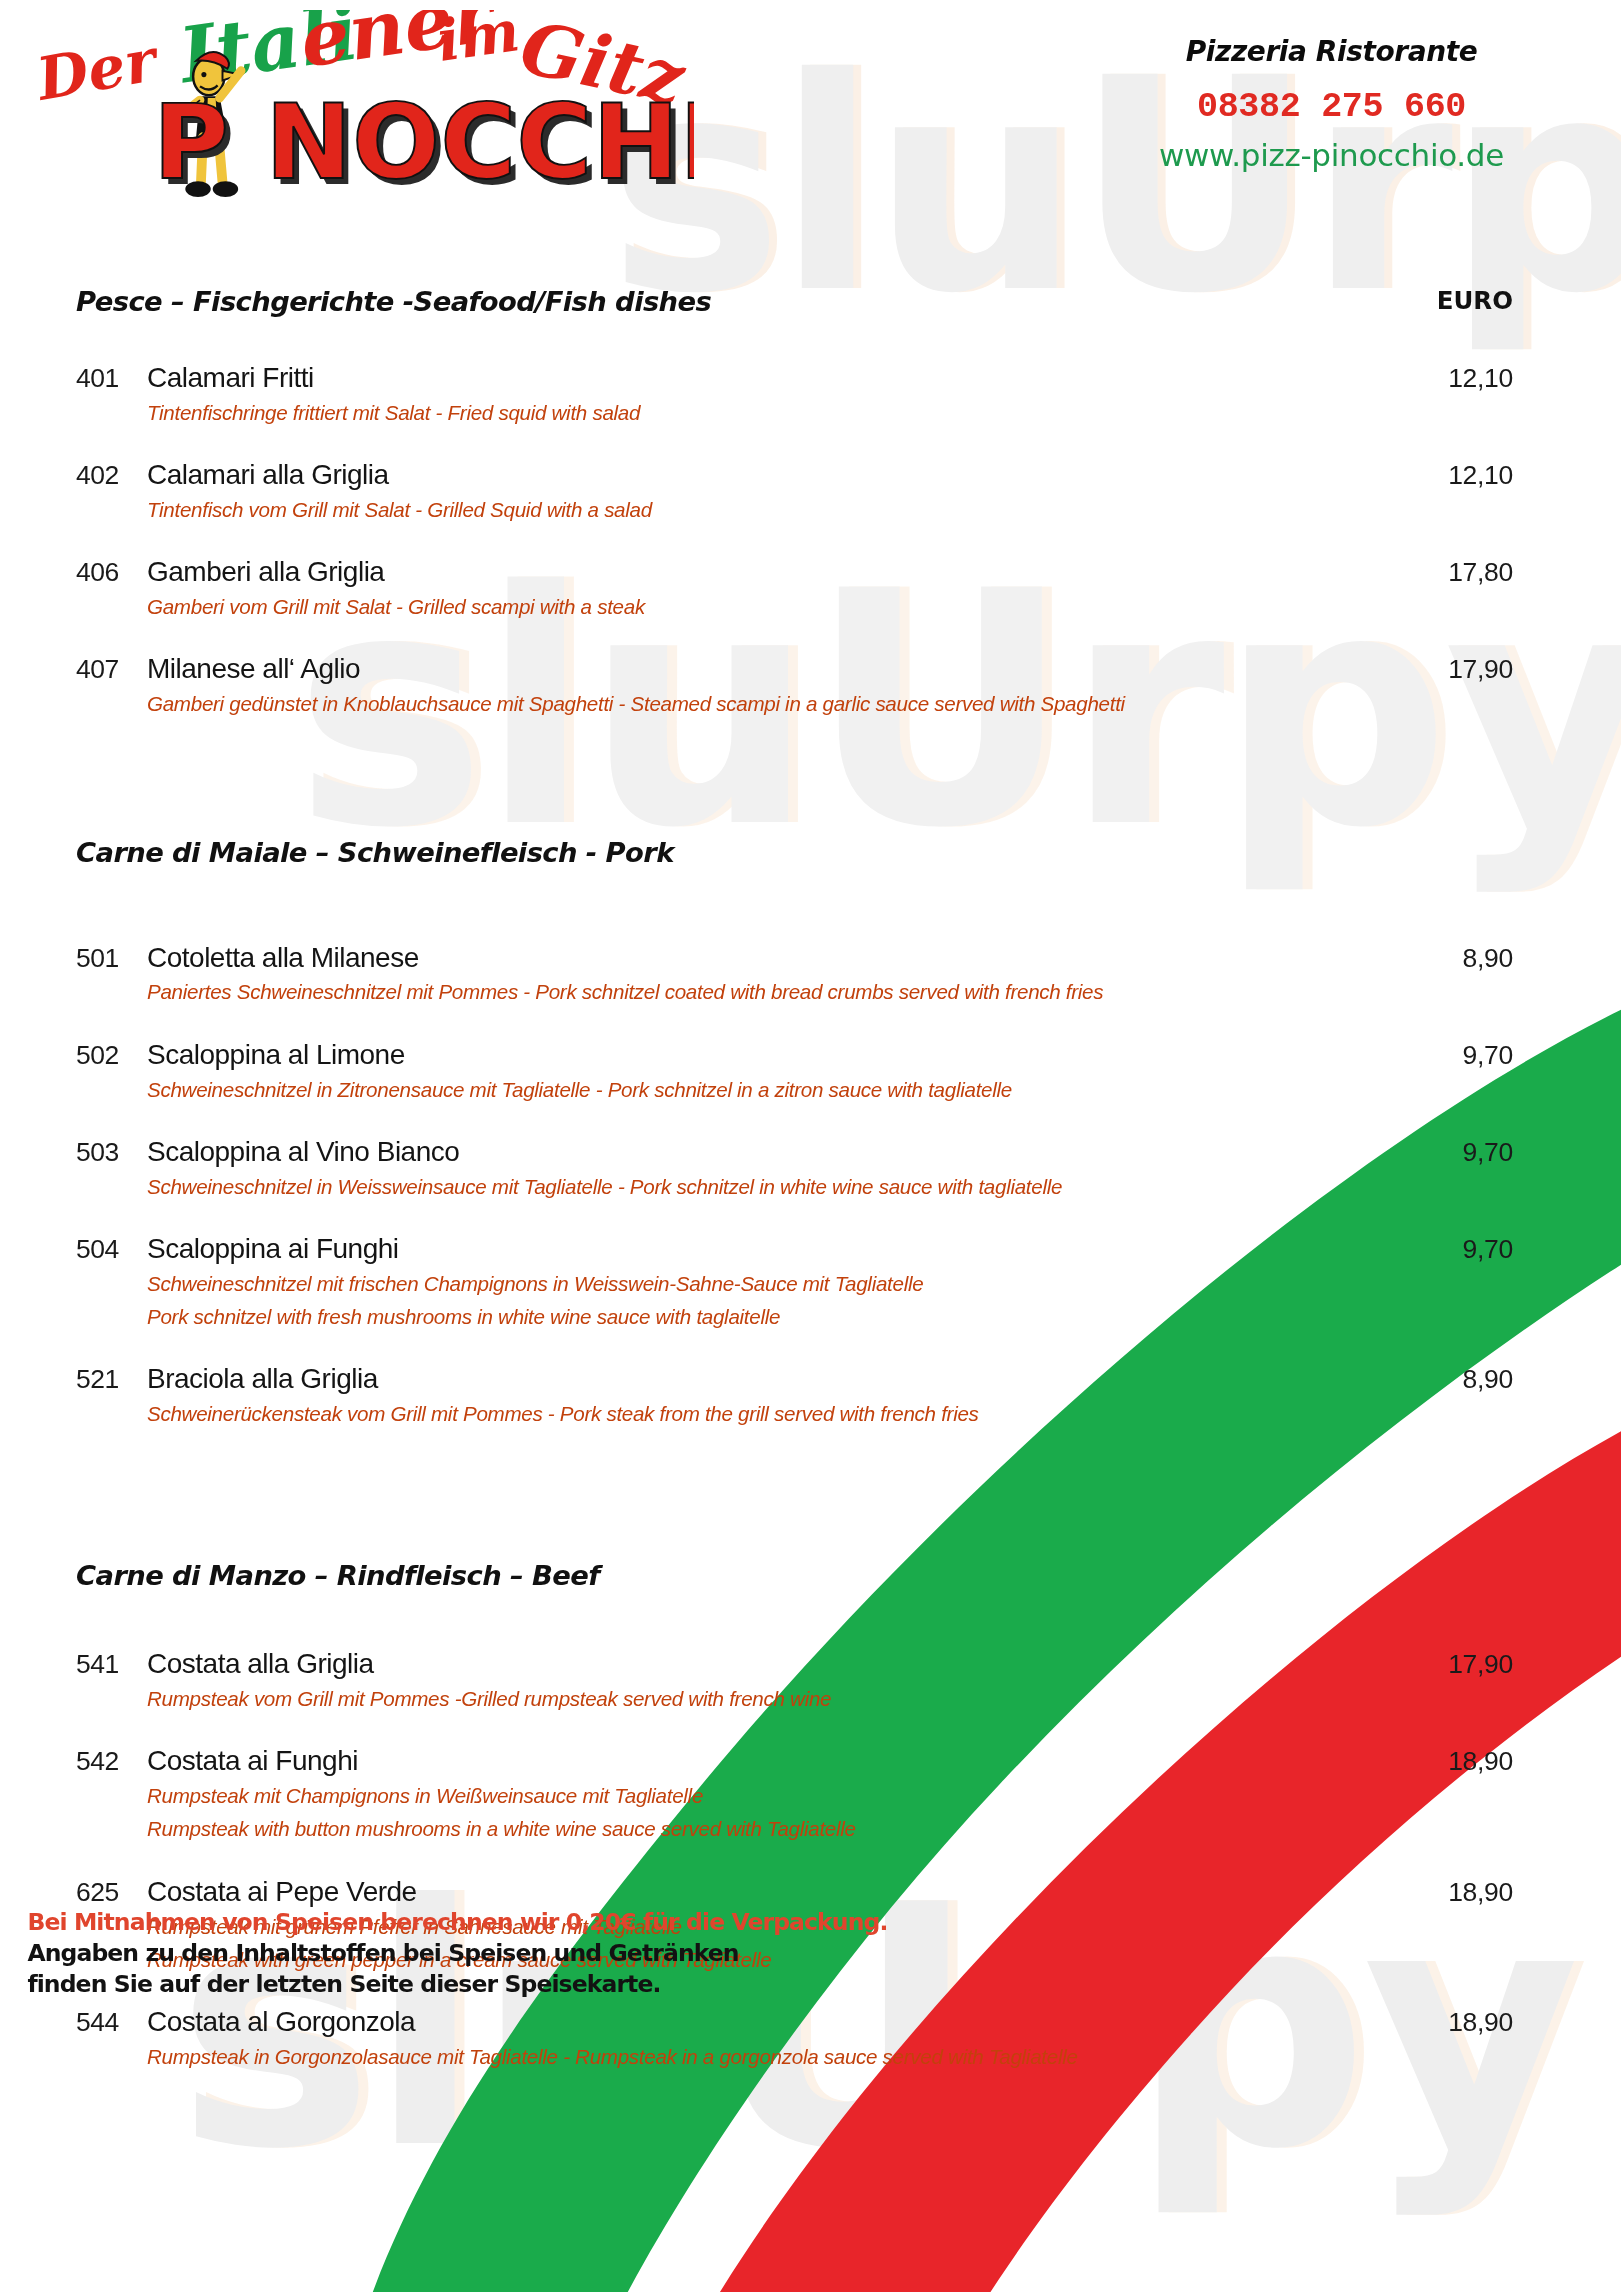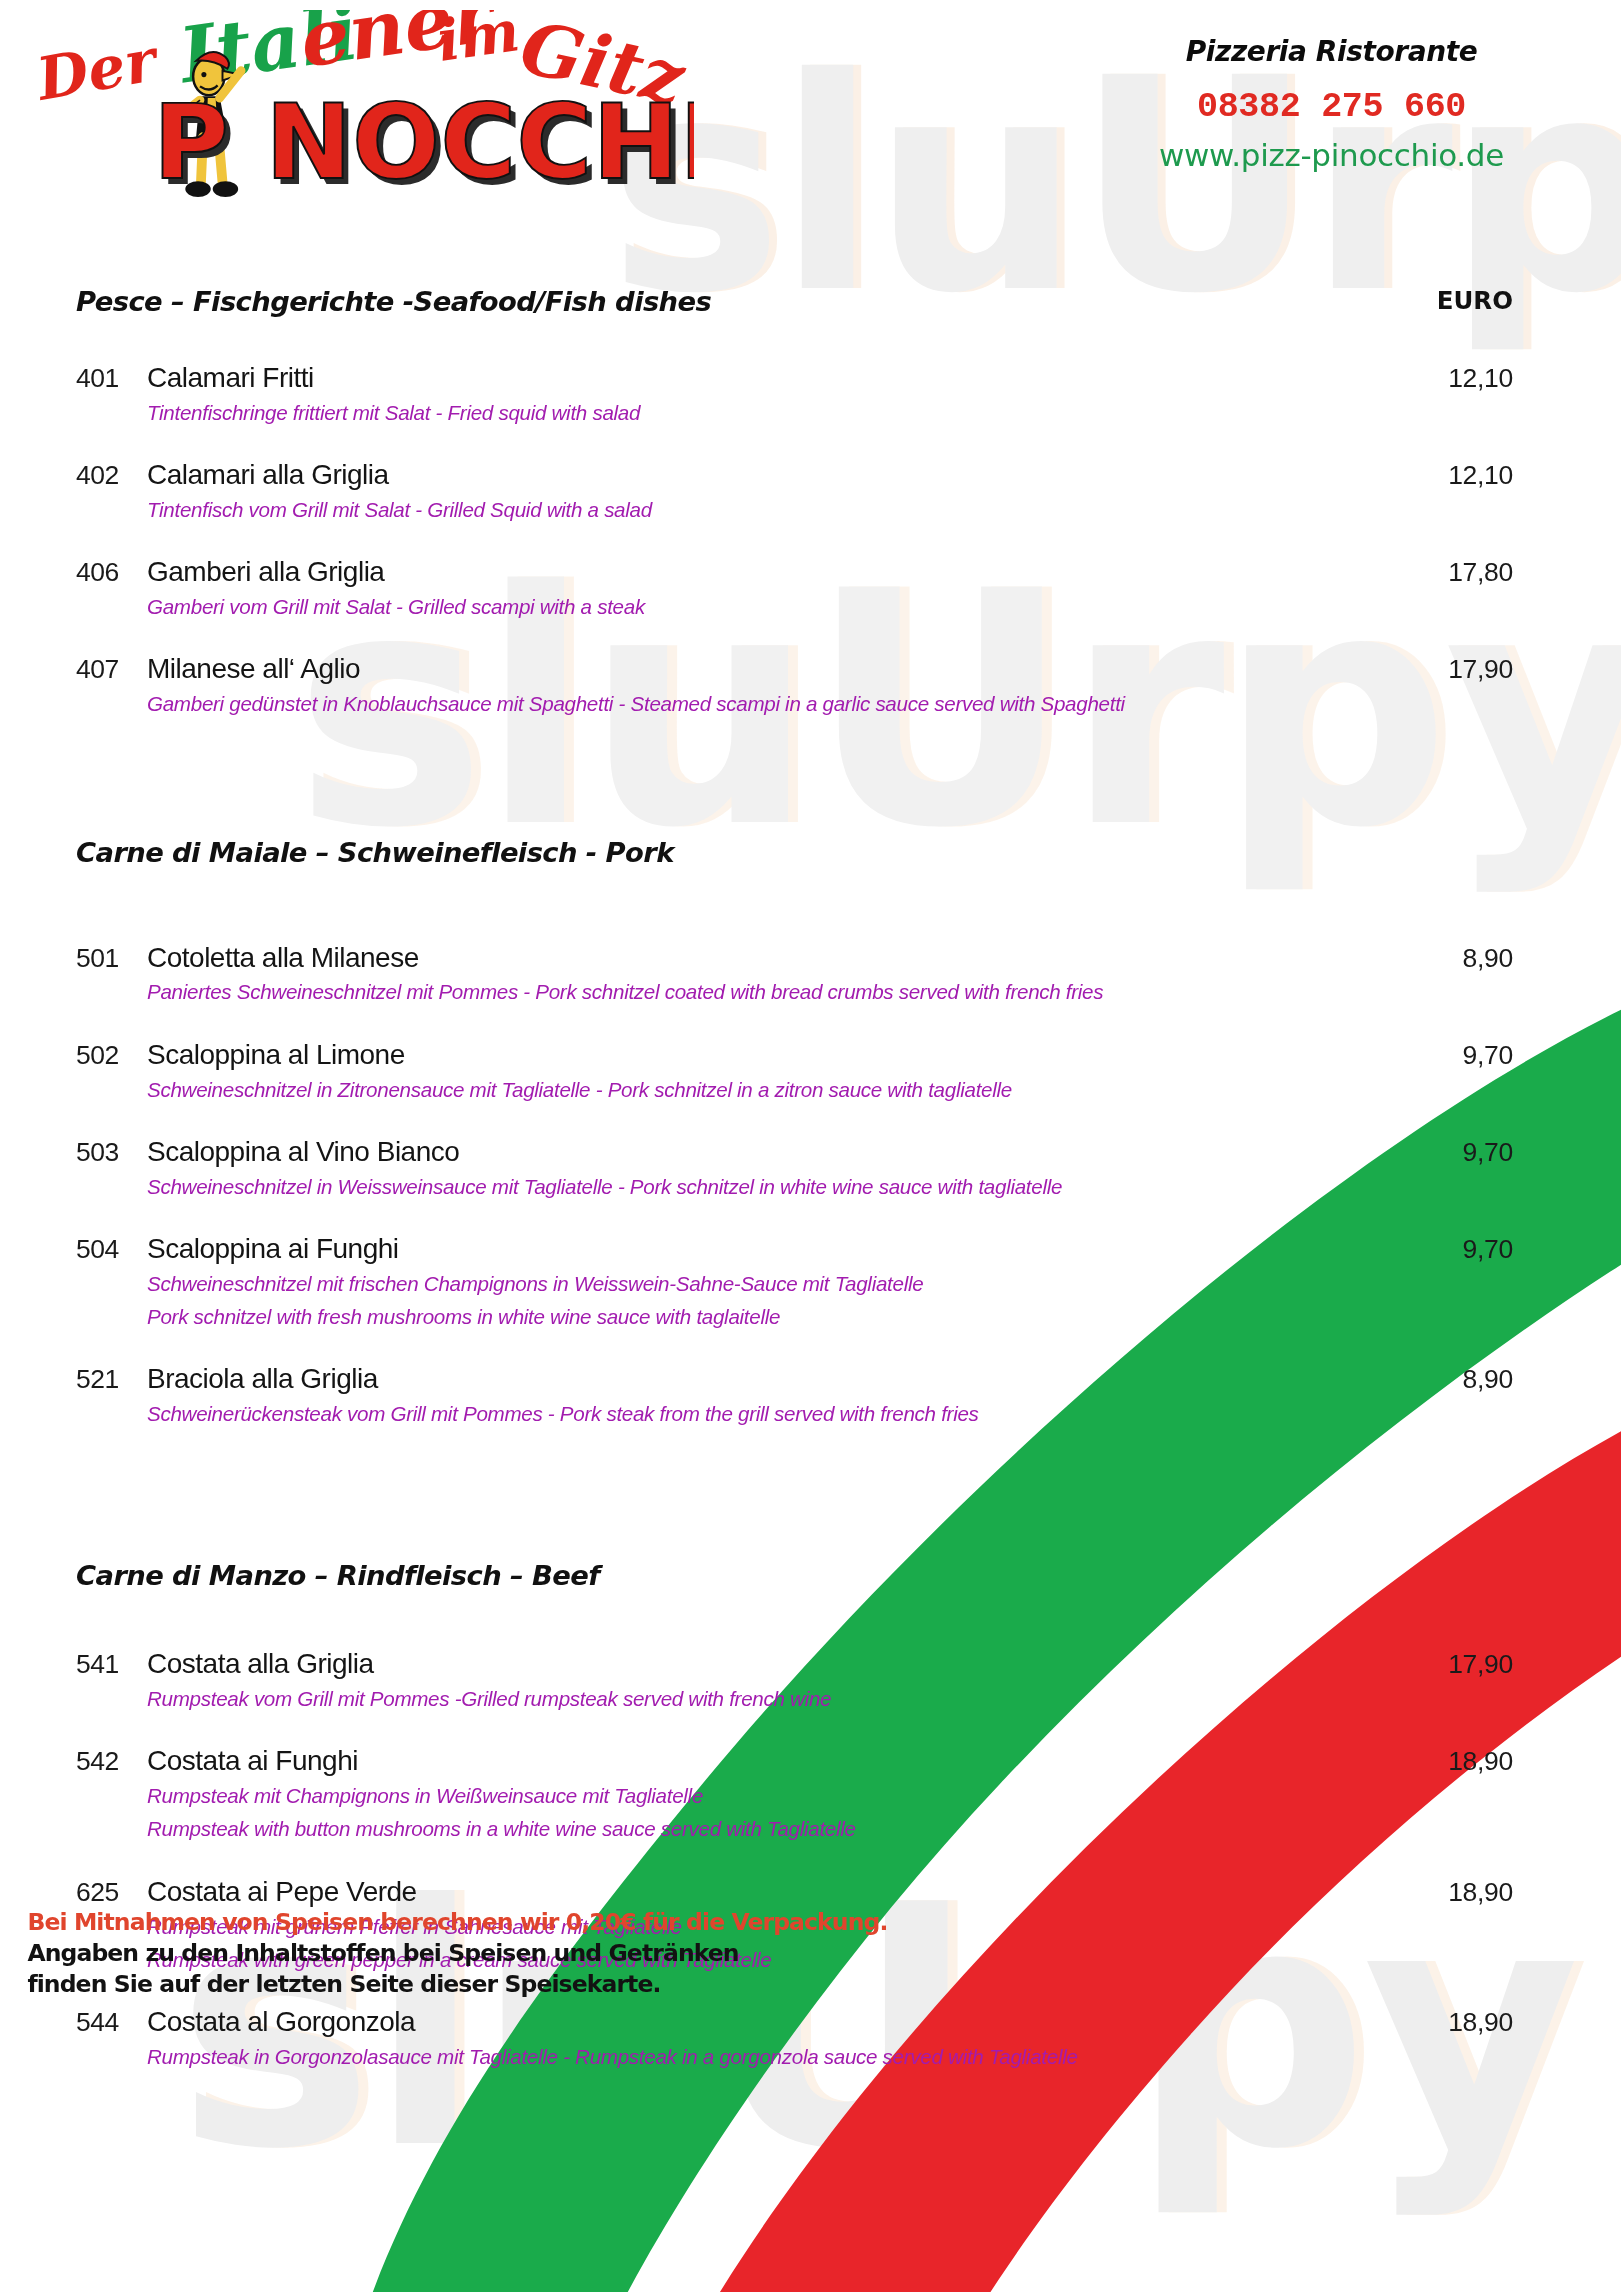--- a/index.html
+++ b/index.html
@@ -189,21 +189,21 @@
     font-size: 26.5px;
     color: #1a1a1a;
     letter-spacing: -0.3px;
   }
   .desc {
     margin-left: 71px;
     margin-top: 3.9px;
     font-family: "Liberation Sans", sans-serif;
     font-style: italic;
     font-size: 20.6px;
-    color: #a21caf;
+    color: #c2410c;
     letter-spacing: -0.3px;
     line-height: 1.42;
   }
 
   
   .footer {
     position: absolute;
     left: 27.4px;
     bottom: 71px;
     z-index: 6;

